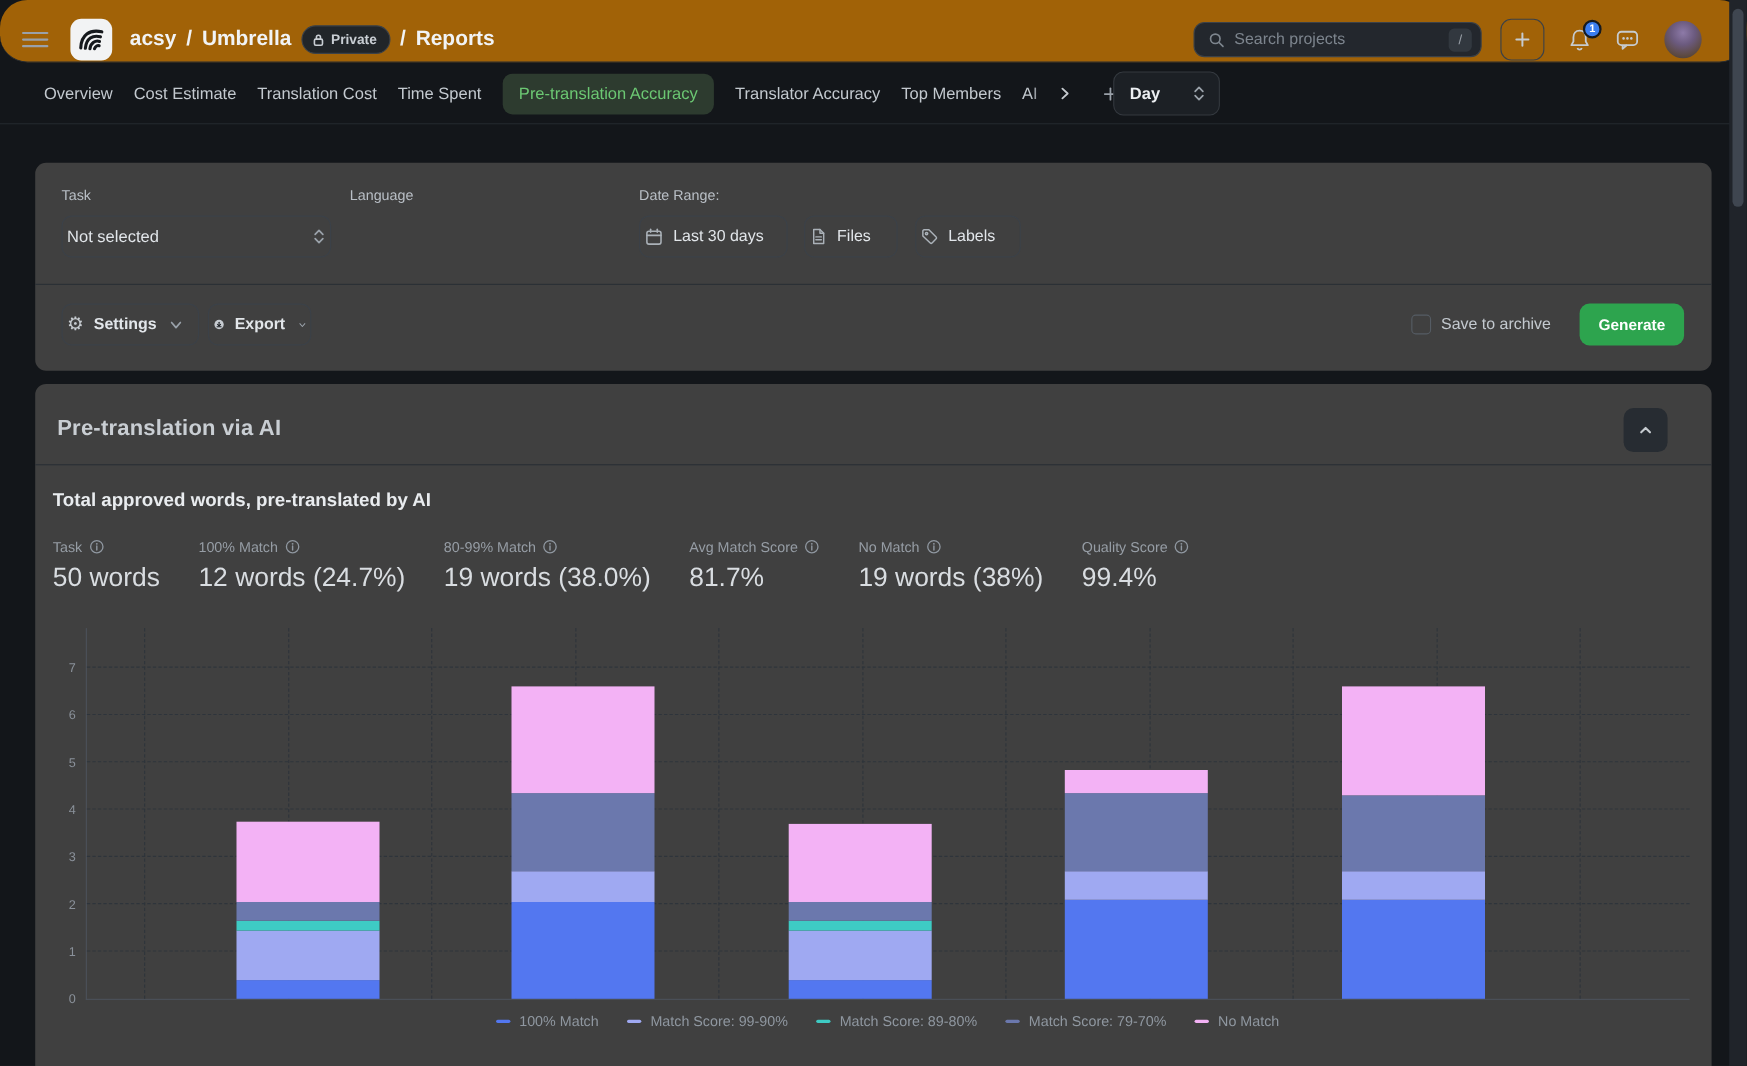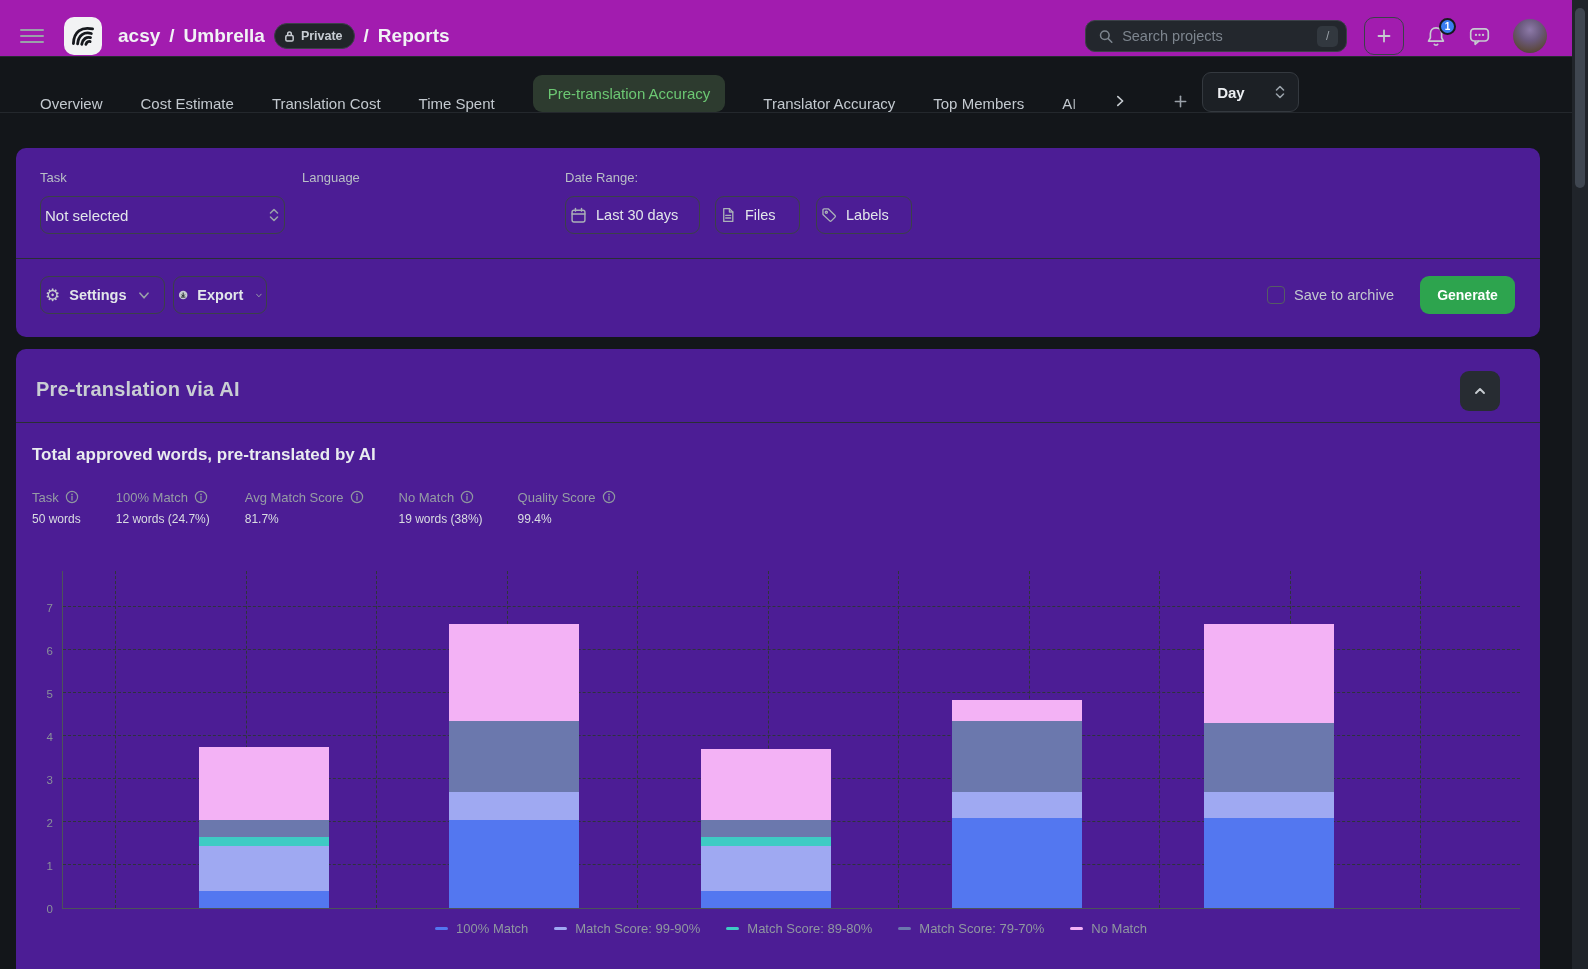--- a/index.html
+++ b/index.html
@@ -8,22 +8,22 @@
     position:relative;
     background:#13161a;
     font-family:"Liberation Sans", sans-serif;
     color:#e9ecef;
   }
   svg { display:block; }
 
   
   .header {
     position:absolute; left:0; top:0; width:1588px; height:57px;
-    background:#a21caf; border-bottom:1px solid #262b31;
-    display:flex; align-items:center; padding:16px 41px 0 20px;
+    background:#a16207; border-bottom:1px solid #262b31;
+    display:flex; align-items:center; padding:16px 41px 0 20px;border-radius:25px;
   }
   .hamburger { width:24px; height:24px; display:flex; flex-direction:column; justify-content:center; gap:4px; cursor:pointer; }
   .hamburger span { display:block; height:2px; border-radius:1px; background:#9aa1a9; }
   .logo { width:38px; height:38px; border-radius:10px; background:#f2f3f4; margin-left:20px; display:flex; align-items:center; justify-content:center; cursor:pointer; }
   .crumbs { display:flex; align-items:center; margin-left:16px; gap:9px; font-size:19px; font-weight:bold; color:#f1f3f5; white-space:nowrap; }
   .crumb-link { cursor:pointer; }
   .badge-private {
     display:flex; align-items:center; gap:6px; height:26px; padding:0 11px 0 9px;
     border:1px solid #3b4148; border-radius:13px; background:#212529;
     font-size:12.5px; font-weight:bold; color:#c9ced4;
@@ -54,21 +54,21 @@
     display:flex; align-items:center; justify-content:center; padding:0 3px;
   }
   .avatar {
     width:34px; height:34px; border-radius:50%; margin-left:22px; cursor:pointer;
     background:radial-gradient(circle at 50% 32%, #8d7aa8 0%, #6b5a7e 38%, #5d4a42 72%, #3e3833 100%);
   }
 
   
   .tabbar {
     position:absolute; left:0; top:58px; width:1588px; height:55px;
-    display:flex; align-items:flex-end; padding:0 51px 0 40px; gap:38px;
+    display:flex; align-items:center; padding:0 51px 0 40px; gap:19px;
     border-bottom:1px solid #24282d;
   }
   .tab { font-size:15px; color:#c3c9cf; white-space:nowrap; cursor:pointer; }
   .tab.active {
     color:#6cc873; background:#2d3b2f; border-radius:9px; padding:10px 15px; font-weight:normal;
   }
   .tab.truncated {
     width:27px; overflow:hidden;
     -webkit-mask-image:linear-gradient(90deg,#000 30%,transparent 95%);
             mask-image:linear-gradient(90deg,#000 30%,transparent 95%);
@@ -76,21 +76,21 @@
   .tab-icon-btn { cursor:pointer; display:flex; align-items:center; justify-content:center; width:22px; height:22px; }
   .select {
     height:40px; border:1px solid #34393f; background:#1c2025; border-radius:9px;
     display:flex; align-items:center; justify-content:space-between; padding:0 12px 0 14px;
     font-size:15px; font-weight:bold; color:#eceff2; cursor:pointer;
   }
   .select.words { width:178px; margin-left:auto; }
   .select.day { width:97px; margin-left:-27px; }
 
   
-  .card { position:absolute; left:16px; width:1524px; background:#4c1d95; border-radius:10px; }
+  .card { position:absolute; left:32px; width:1524px; background:#404040; border-radius:10px; }
   .filter-card { top:148px; height:189px; }
   .chart-card { top:349px; height:740px; }
 
   .field-label { position:absolute; font-size:13px; color:#b9bfc6; }
   .ctl {
     position:absolute; height:38px; border:1px solid #3b4148; border-radius:9px;
     display:flex; align-items:center; gap:9px; padding:0 4px; cursor:pointer;
     font-size:14.5px; color:#e2e6ea; background:transparent; white-space:nowrap;
   }
   .ctl.dd { justify-content:space-between; font-size:15px; }
@@ -107,21 +107,21 @@
   .report-title { position:absolute; left:20px; top:29px; font-size:20px; font-weight:bold; color:#c9ced3; letter-spacing:.2px; }
   .collapse-btn {
     position:absolute; left:1444px; top:22px; width:40px; height:40px;
     background:#272c32; border:none; border-radius:9px; cursor:pointer;
     display:flex; align-items:center; justify-content:center;
   }
   .chart-title { position:absolute; left:16px; top:96px; font-size:17px; font-weight:bold; color:#e9ecef; }
 
   .stats { position:absolute; left:16px; top:140px; display:flex; gap:35px; }
   .stat .lbl { display:flex; align-items:center; gap:6px; font-size:13px; color:#969da5; height:16px; }
-  .stat .val { margin-top:7px; font-size:12px; color:#d9dde1; white-space:nowrap; }
+  .stat .val { margin-top:7px; font-size:24px; color:#d9dde1; white-space:nowrap; }
 
   .plot {
     position:absolute; left:46px; top:222px; width:1458px; height:338px;
     border-left:1.5px solid #4c525a; border-bottom:1.5px solid #4c525a;
   }
   .hgrid { position:absolute; left:0; right:0; height:0; border-top:1px dashed #2e343b; }
   .vgrid { position:absolute; top:0; bottom:0; width:0; border-left:1px dashed #2e343b; }
   .ytick { position:absolute; left:-42px; width:32px; text-align:right; font-size:11.5px; color:#8a919a; }
   .bar { position:absolute; bottom:0; height:100%; }
   .seg { position:absolute; left:0; width:100%; }
@@ -362,20 +362,31 @@
     <div class="stat">
       <div class="lbl">
           <span>100% Match</span>
         <svg width="14" height="14" viewBox="0 0 14 14">
             <circle cx="7" cy="7" r="5.6" fill="none" stroke="#8f97a0" stroke-width="1.2"></circle>
             <path d="M7 6.4 V10" stroke="#8f97a0" stroke-width="1.3" stroke-linecap="round"></path>
             <circle cx="7" cy="4.4" r="0.85" fill="#8f97a0"></circle>
           </svg>
         </div>
       <div class="val">12 words (24.7%)</div>
+    </div>
+    <div class="stat">
+      <div class="lbl">
+          <span>80-99% Match</span>
+        <svg width="14" height="14" viewBox="0 0 14 14">
+            <circle cx="7" cy="7" r="5.6" fill="none" stroke="#8f97a0" stroke-width="1.2"></circle>
+            <path d="M7 6.4 V10" stroke="#8f97a0" stroke-width="1.3" stroke-linecap="round"></path>
+            <circle cx="7" cy="4.4" r="0.85" fill="#8f97a0"></circle>
+          </svg>
+        </div>
+      <div class="val">19 words (38.0%)</div>
     </div>
     <div class="stat">
       <div class="lbl">
           <span>Avg Match Score</span>
         <svg width="14" height="14" viewBox="0 0 14 14">
             <circle cx="7" cy="7" r="5.6" fill="none" stroke="#8f97a0" stroke-width="1.2"></circle>
             <path d="M7 6.4 V10" stroke="#8f97a0" stroke-width="1.3" stroke-linecap="round"></path>
             <circle cx="7" cy="4.4" r="0.85" fill="#8f97a0"></circle>
           </svg>
         </div>

